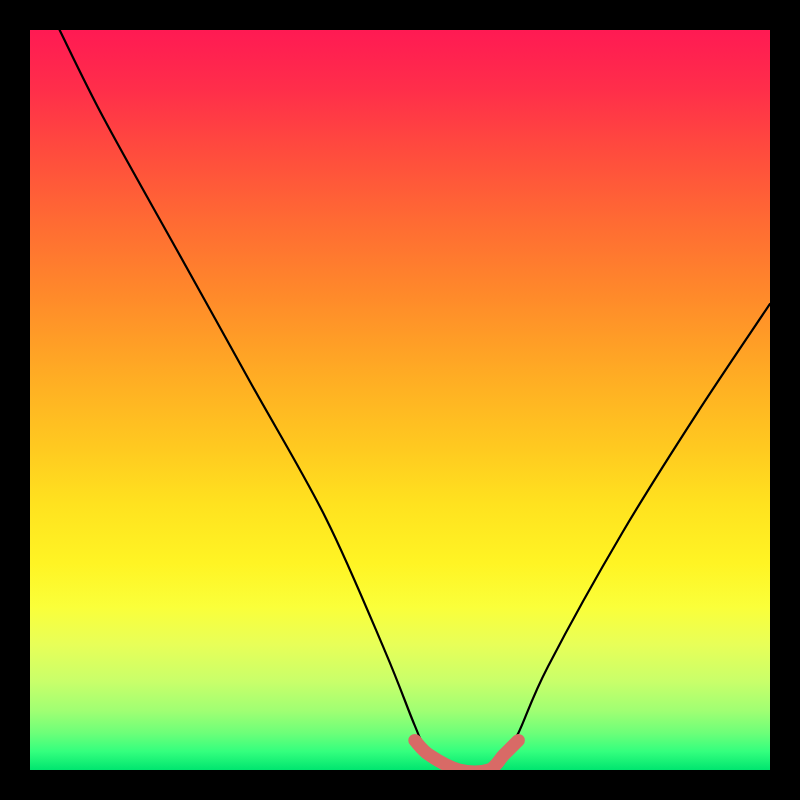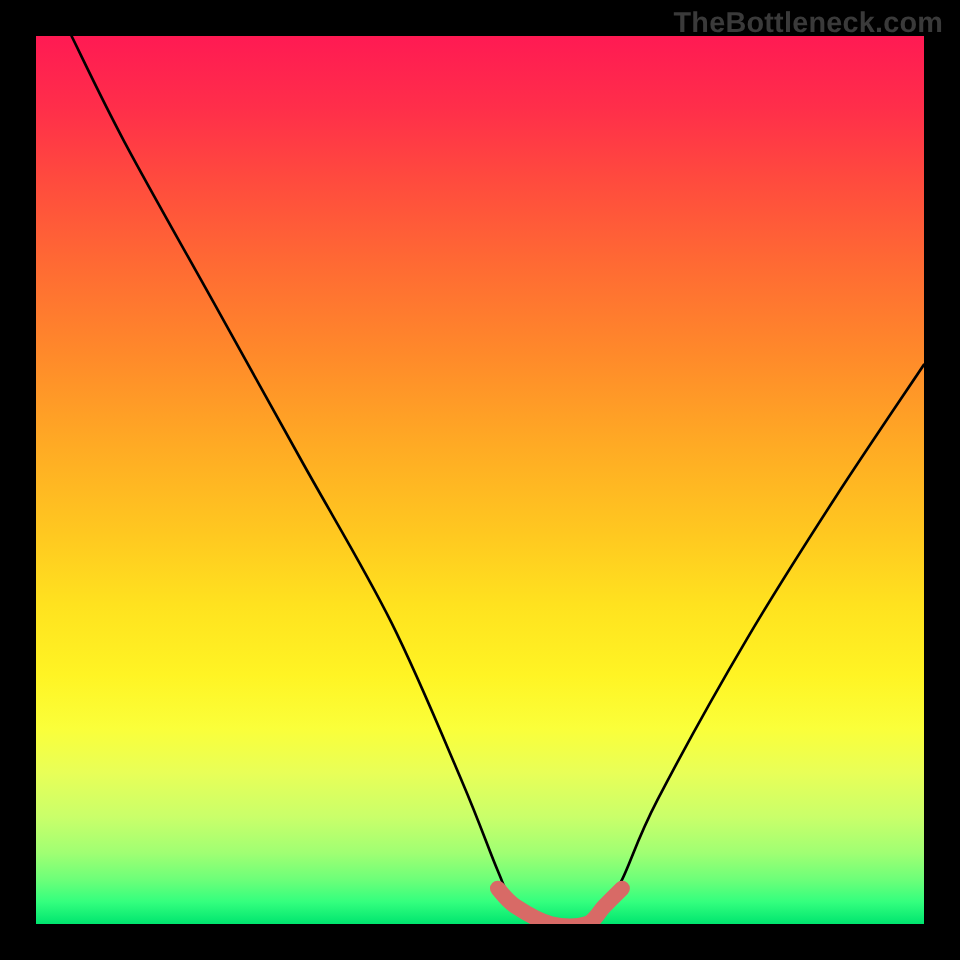--- a/index.html
+++ b/index.html
@@ -61,21 +61,20 @@
     position: absolute;
     inset: 0;
     width: 100%;
     height: 100%;
   }
 </style>
 </head>
 <body>
 
 <div class="frame">
-  <div class="watermark">TheBottleneck.com</div>
 
   <div class="plot">
     <div class="gradient"></div>
 
     <svg class="curve" viewBox="0 0 740 740" preserveAspectRatio="none">
       <path d="M 29.6 0.0 C 37.0 14.8, 54.3 51.8, 74.0 88.8 C 93.7 125.8, 123.3 177.6, 148.0 222.0 C 172.7 266.4, 197.3 310.8, 222.0 355.2 C 246.7 399.6, 273.8 444.0, 296.0 488.4 C 318.2 532.8, 340.4 587.1, 355.2 621.6 C 370.0 656.1, 377.4 678.3, 384.8 695.6 C 392.2 712.9, 392.2 717.8, 399.6 725.2 C 407.0 732.6, 419.3 737.5, 429.2 740.0 C 439.1 742.5, 451.4 742.5, 458.8 740.0 C 466.2 737.5, 468.7 731.4, 473.6 725.2 C 478.5 719.0, 481.0 717.8, 488.4 703.0 C 495.8 688.2, 500.7 669.7, 518.0 636.4 C 535.3 603.1, 567.3 545.1, 592.0 503.2 C 616.7 461.3, 641.3 423.0, 666.0 384.8 C 690.7 346.6, 727.7 292.3, 740.0 273.8" fill="none" stroke="#000" stroke-width="2.2" stroke-linecap="round" stroke-linejoin="round"></path>
       <path d="M 384.8 710.4 C 387.3 712.9, 392.2 720.3, 399.6 725.2 C 407.0 730.1, 419.3 737.5, 429.2 740.0 C 439.1 742.5, 451.4 742.5, 458.8 740.0 C 466.2 737.5, 468.7 730.1, 473.6 725.2 C 478.5 720.3, 485.9 712.9, 488.4 710.4" fill="none" stroke="#d86a66" stroke-width="13" stroke-linecap="round" stroke-linejoin="round"></path>
     </svg>
   </div>
 </div>

